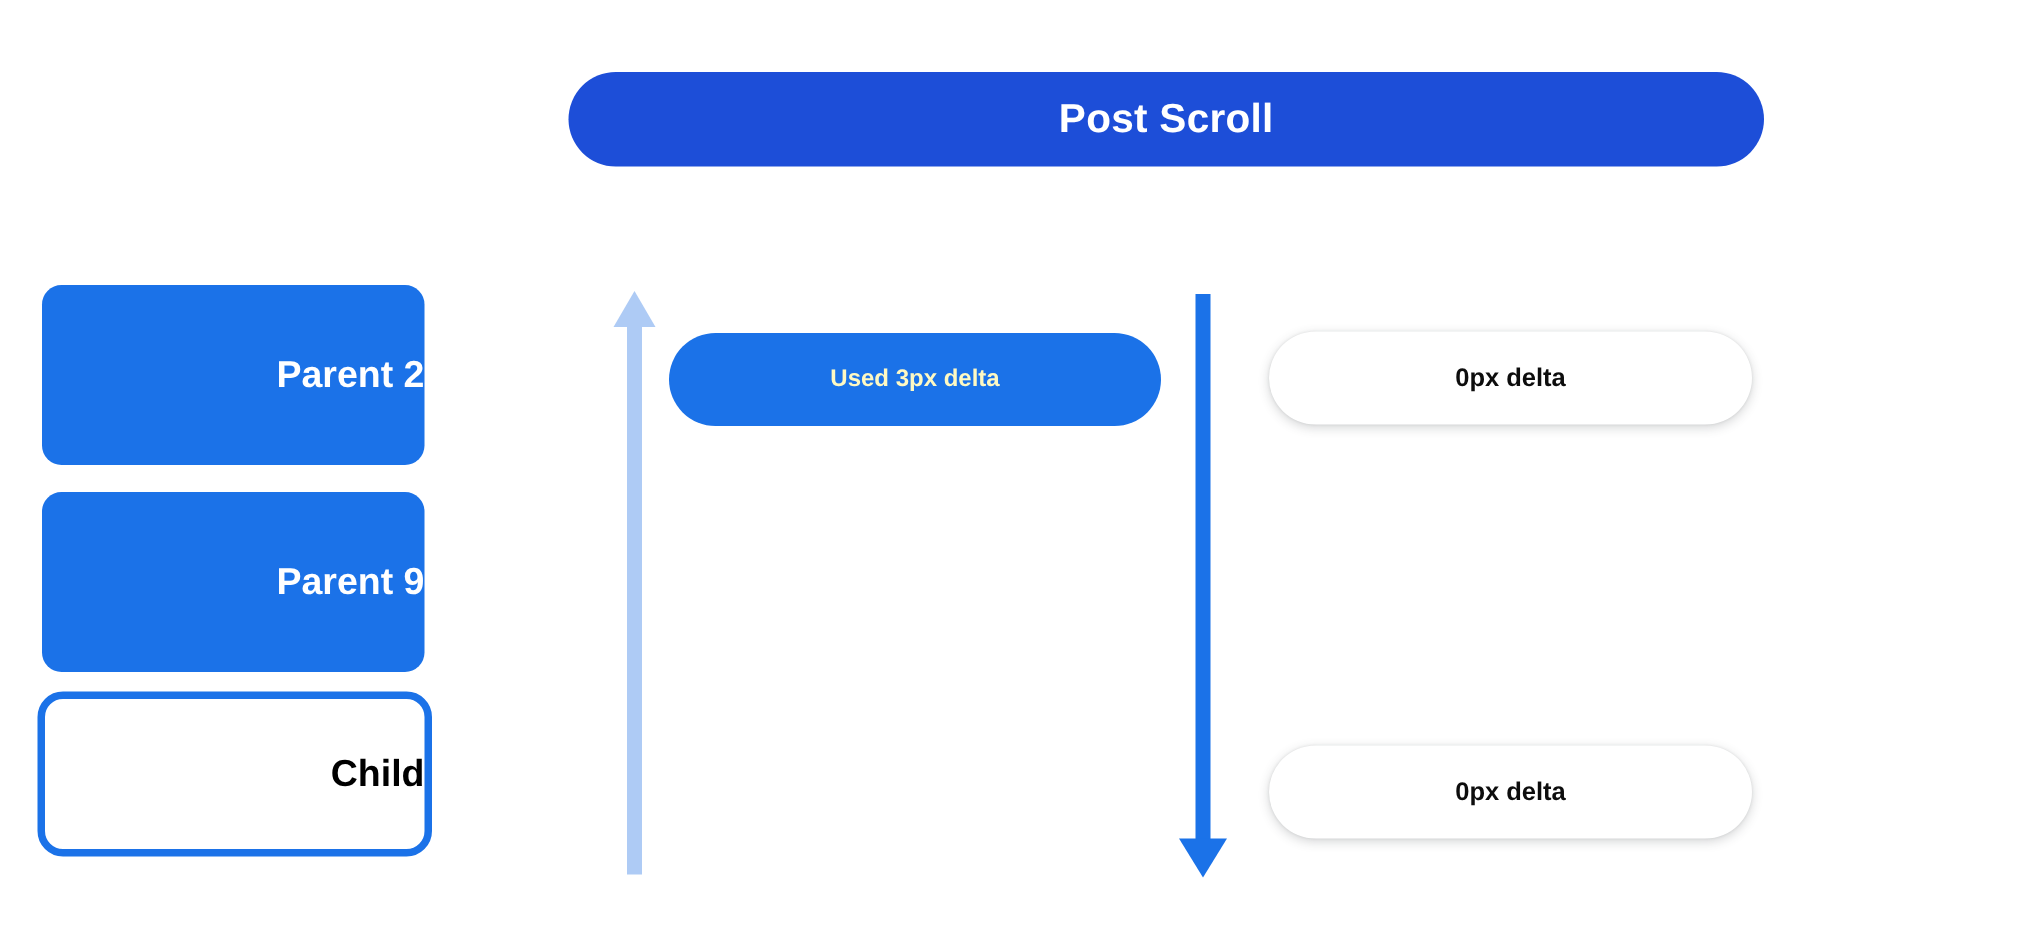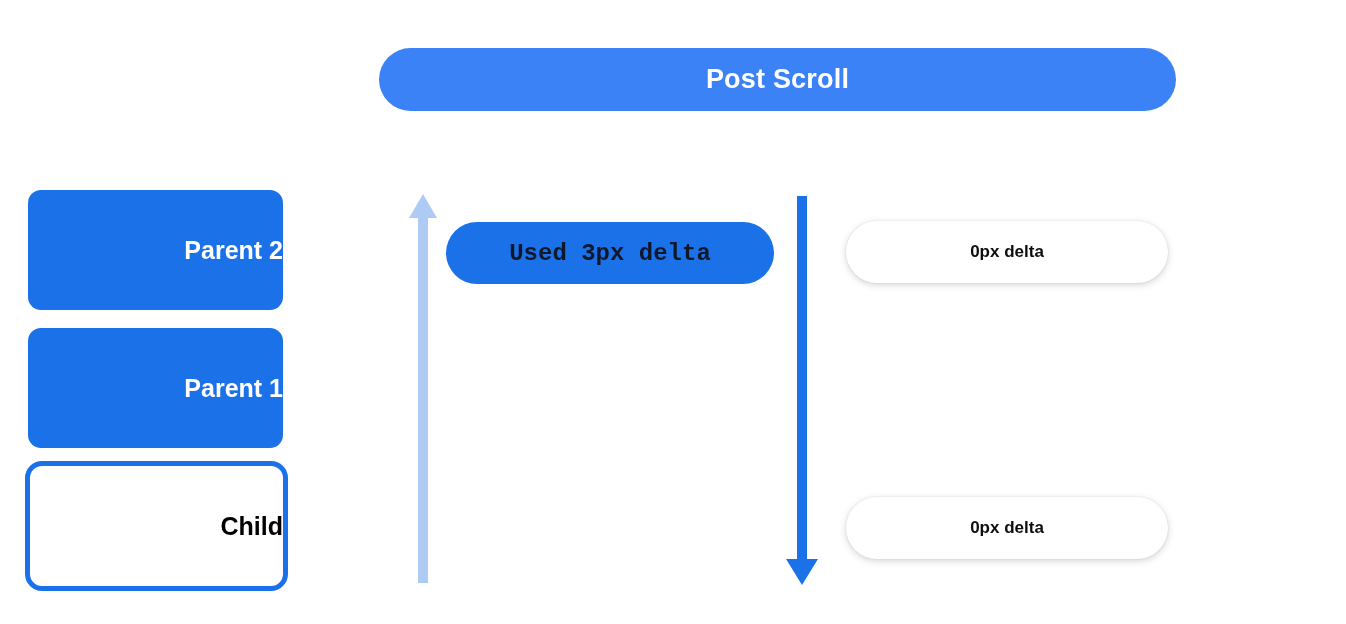--- a/index.html
+++ b/index.html
@@ -19,21 +19,21 @@
   }
 
   
   .banner {
     position: absolute;
     left: 379px;
     top: 48px;
     width: 797px;
     height: 63px;
     border-radius: 32px;
-    background: #3b82f6;
+    background: #1d4ed8;
     display: flex;
     align-items: center;
     justify-content: center;
   }
   .banner-label {
     color: #ffffff;
     font-size: 27px;
     font-weight: bold;
     letter-spacing: 0.2px;
   }
@@ -56,21 +56,21 @@
     font-size: 25px;
     font-weight: bold;
   }
   .stack-box.parent2 { top: 190px; }
   .stack-box.parent1 { top: 328px; }
 
   .stack-box.child {
     left: 25px;
     top: 461px;
     width: 263px;
-    height: 130px;
+    height: 110px;
     background: #ffffff;
     border: 5px solid #1b72e8;
     border-radius: 17px;
   }
   .stack-box.child .box-label {
     color: #000000;
     font-weight: bold;
   }
 
   
@@ -92,24 +92,23 @@
     box-sizing: border-box;
   }
   .pill-blue {
     left: 446px;
     width: 328px;
     height: 62px;
     border-radius: 31px;
     background: #1b72e8;
   }
   .pill-blue .pill-label {
-    color: #0f172a;
-    font-size: 24px;
+    color: #fef9c3;
+    font-size: 16px;
     font-weight: bold;
-    font-family: Liberation Mono, monospace;
   }
   .pill-blue.row-a { top: 222px; }
   .pill-blue.row-b { top: 360px; }
 
   
   .pill-white {
     left: 846px;
     width: 322px;
     height: 62px;
     border-radius: 31px;
@@ -131,21 +130,21 @@
 
   <div class="banner">
     <span class="banner-label">Post Scroll</span>
   </div>
 
   <div class="stack-box parent2">
     <span class="box-label">Parent 2</span>
   </div>
 
   <div class="stack-box parent1">
-    <span class="box-label">Parent 1</span>
+    <span class="box-label">Parent 9</span>
   </div>
 
   <div class="stack-box child">
     <span class="box-label">Child</span>
   </div>
 
   <svg class="arrow-svg" viewBox="0 0 1346 624">
 
     <g>
       <rect x="418" y="212" width="10" height="371" fill="#aecbf5"></rect>

